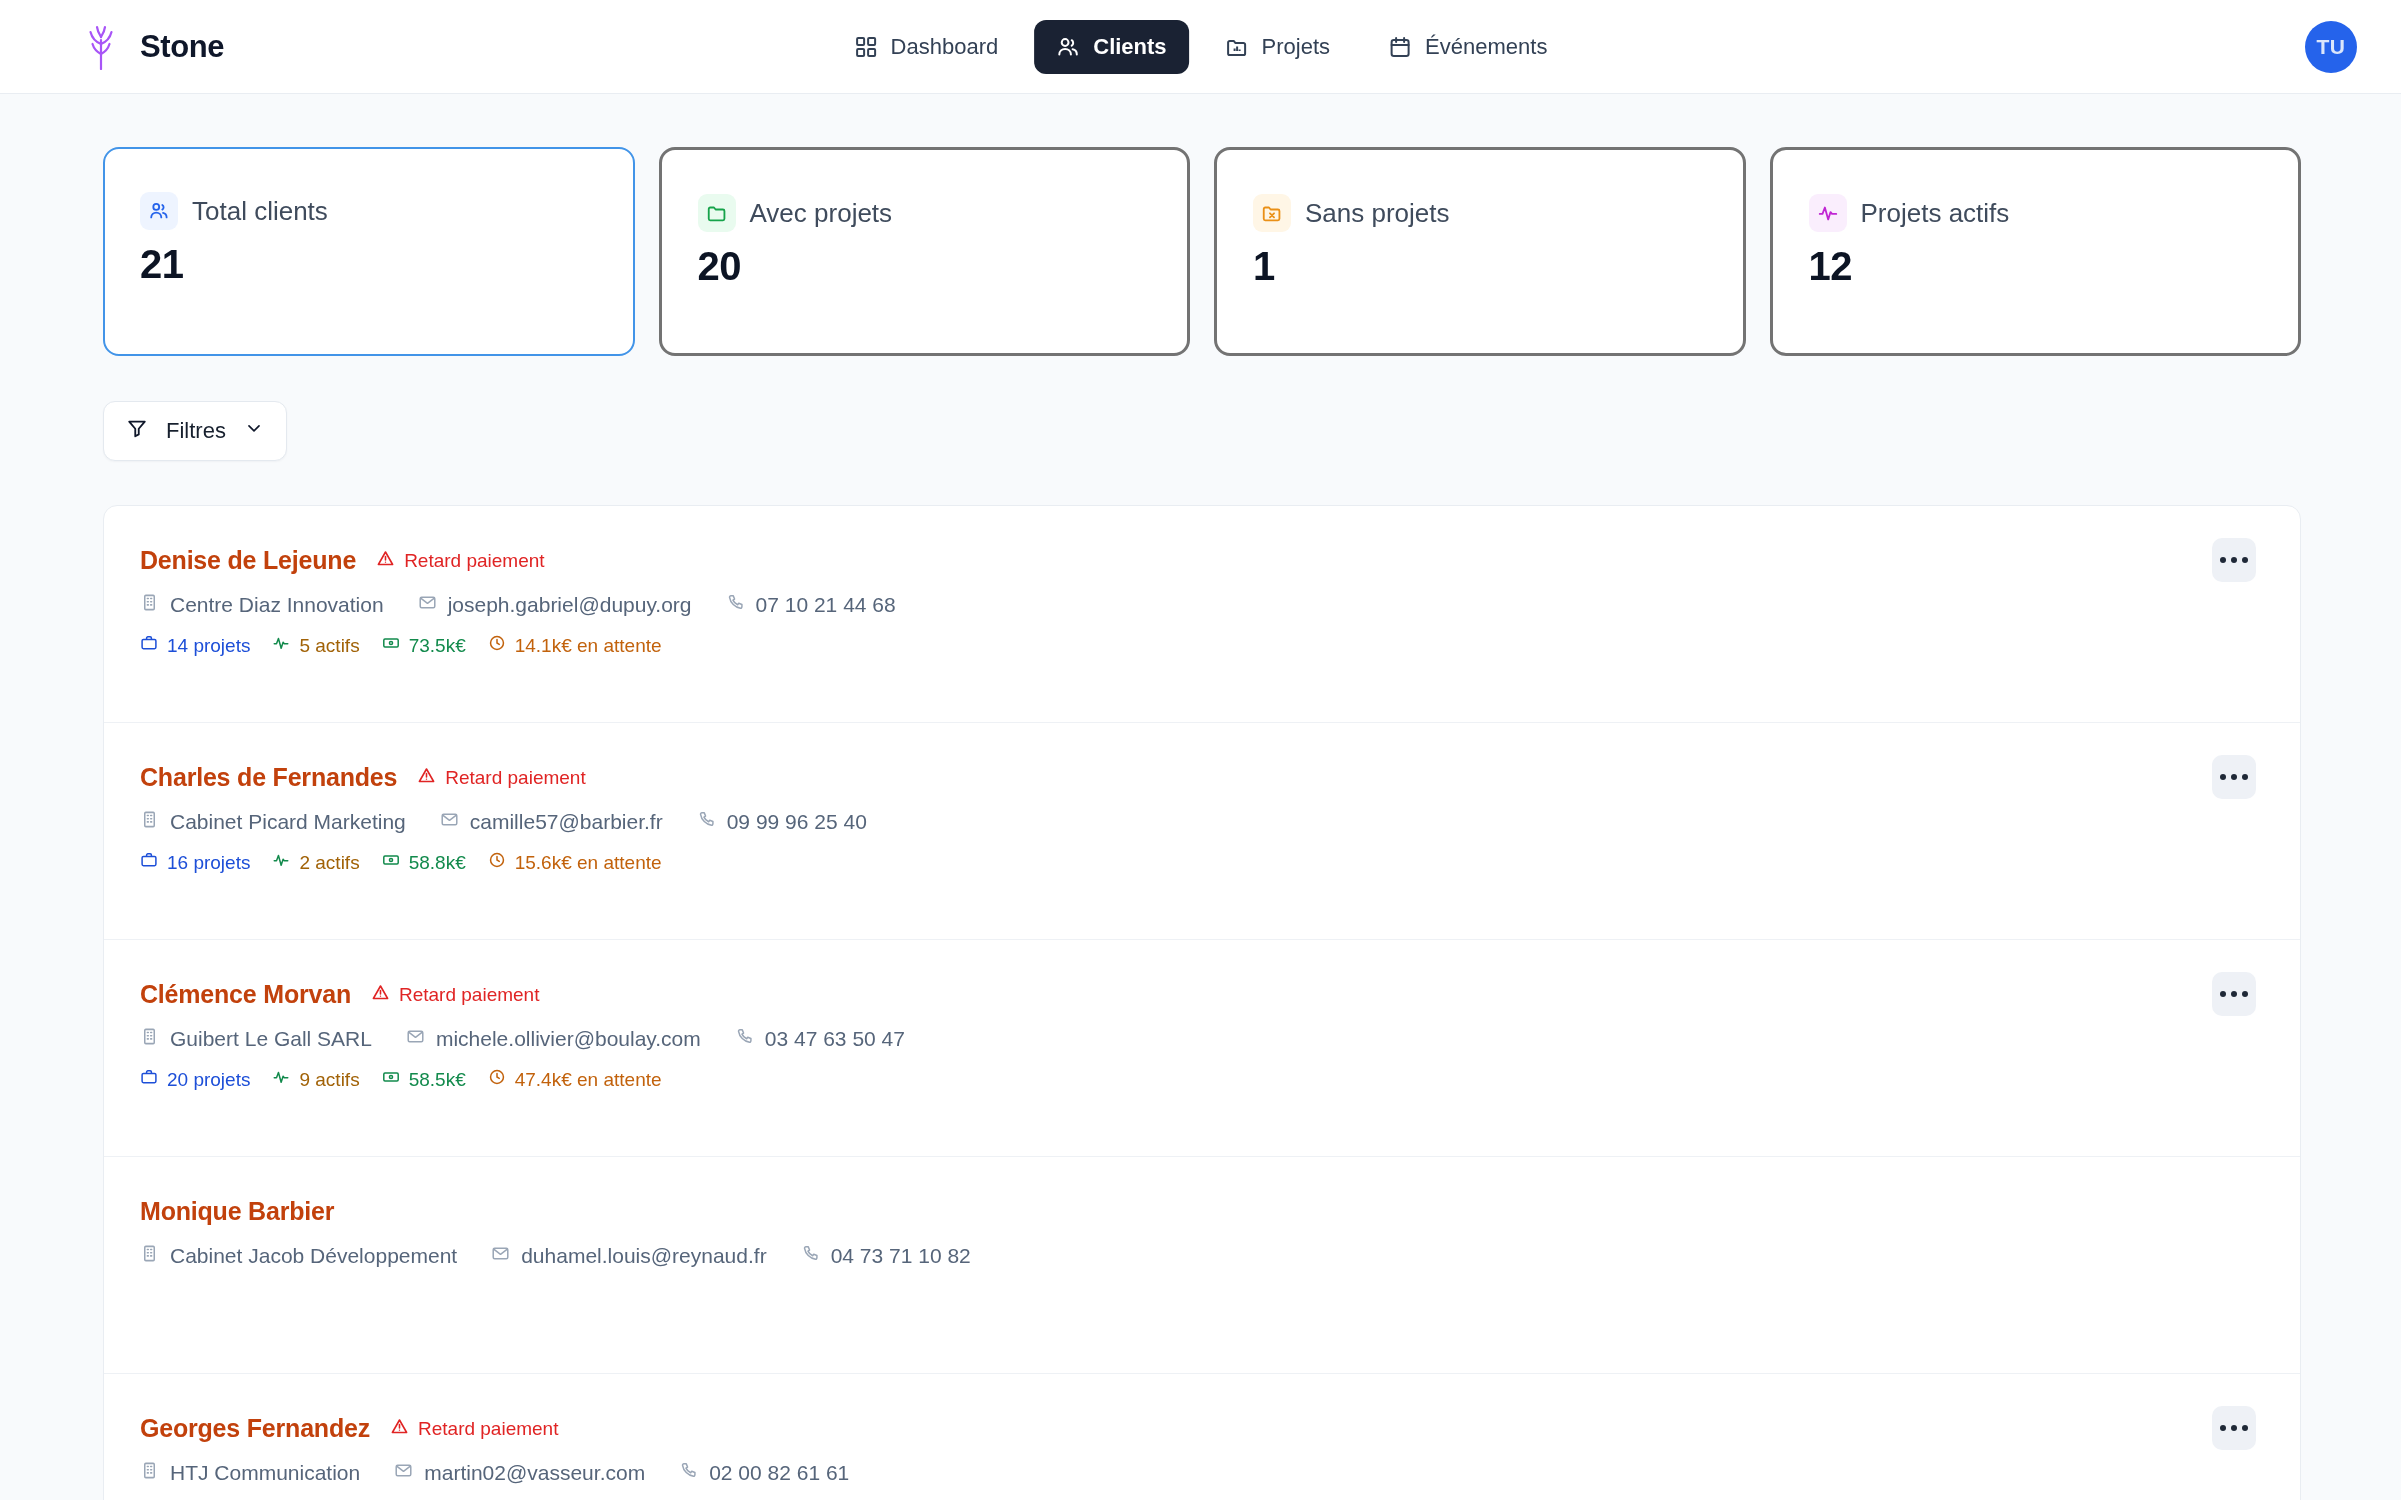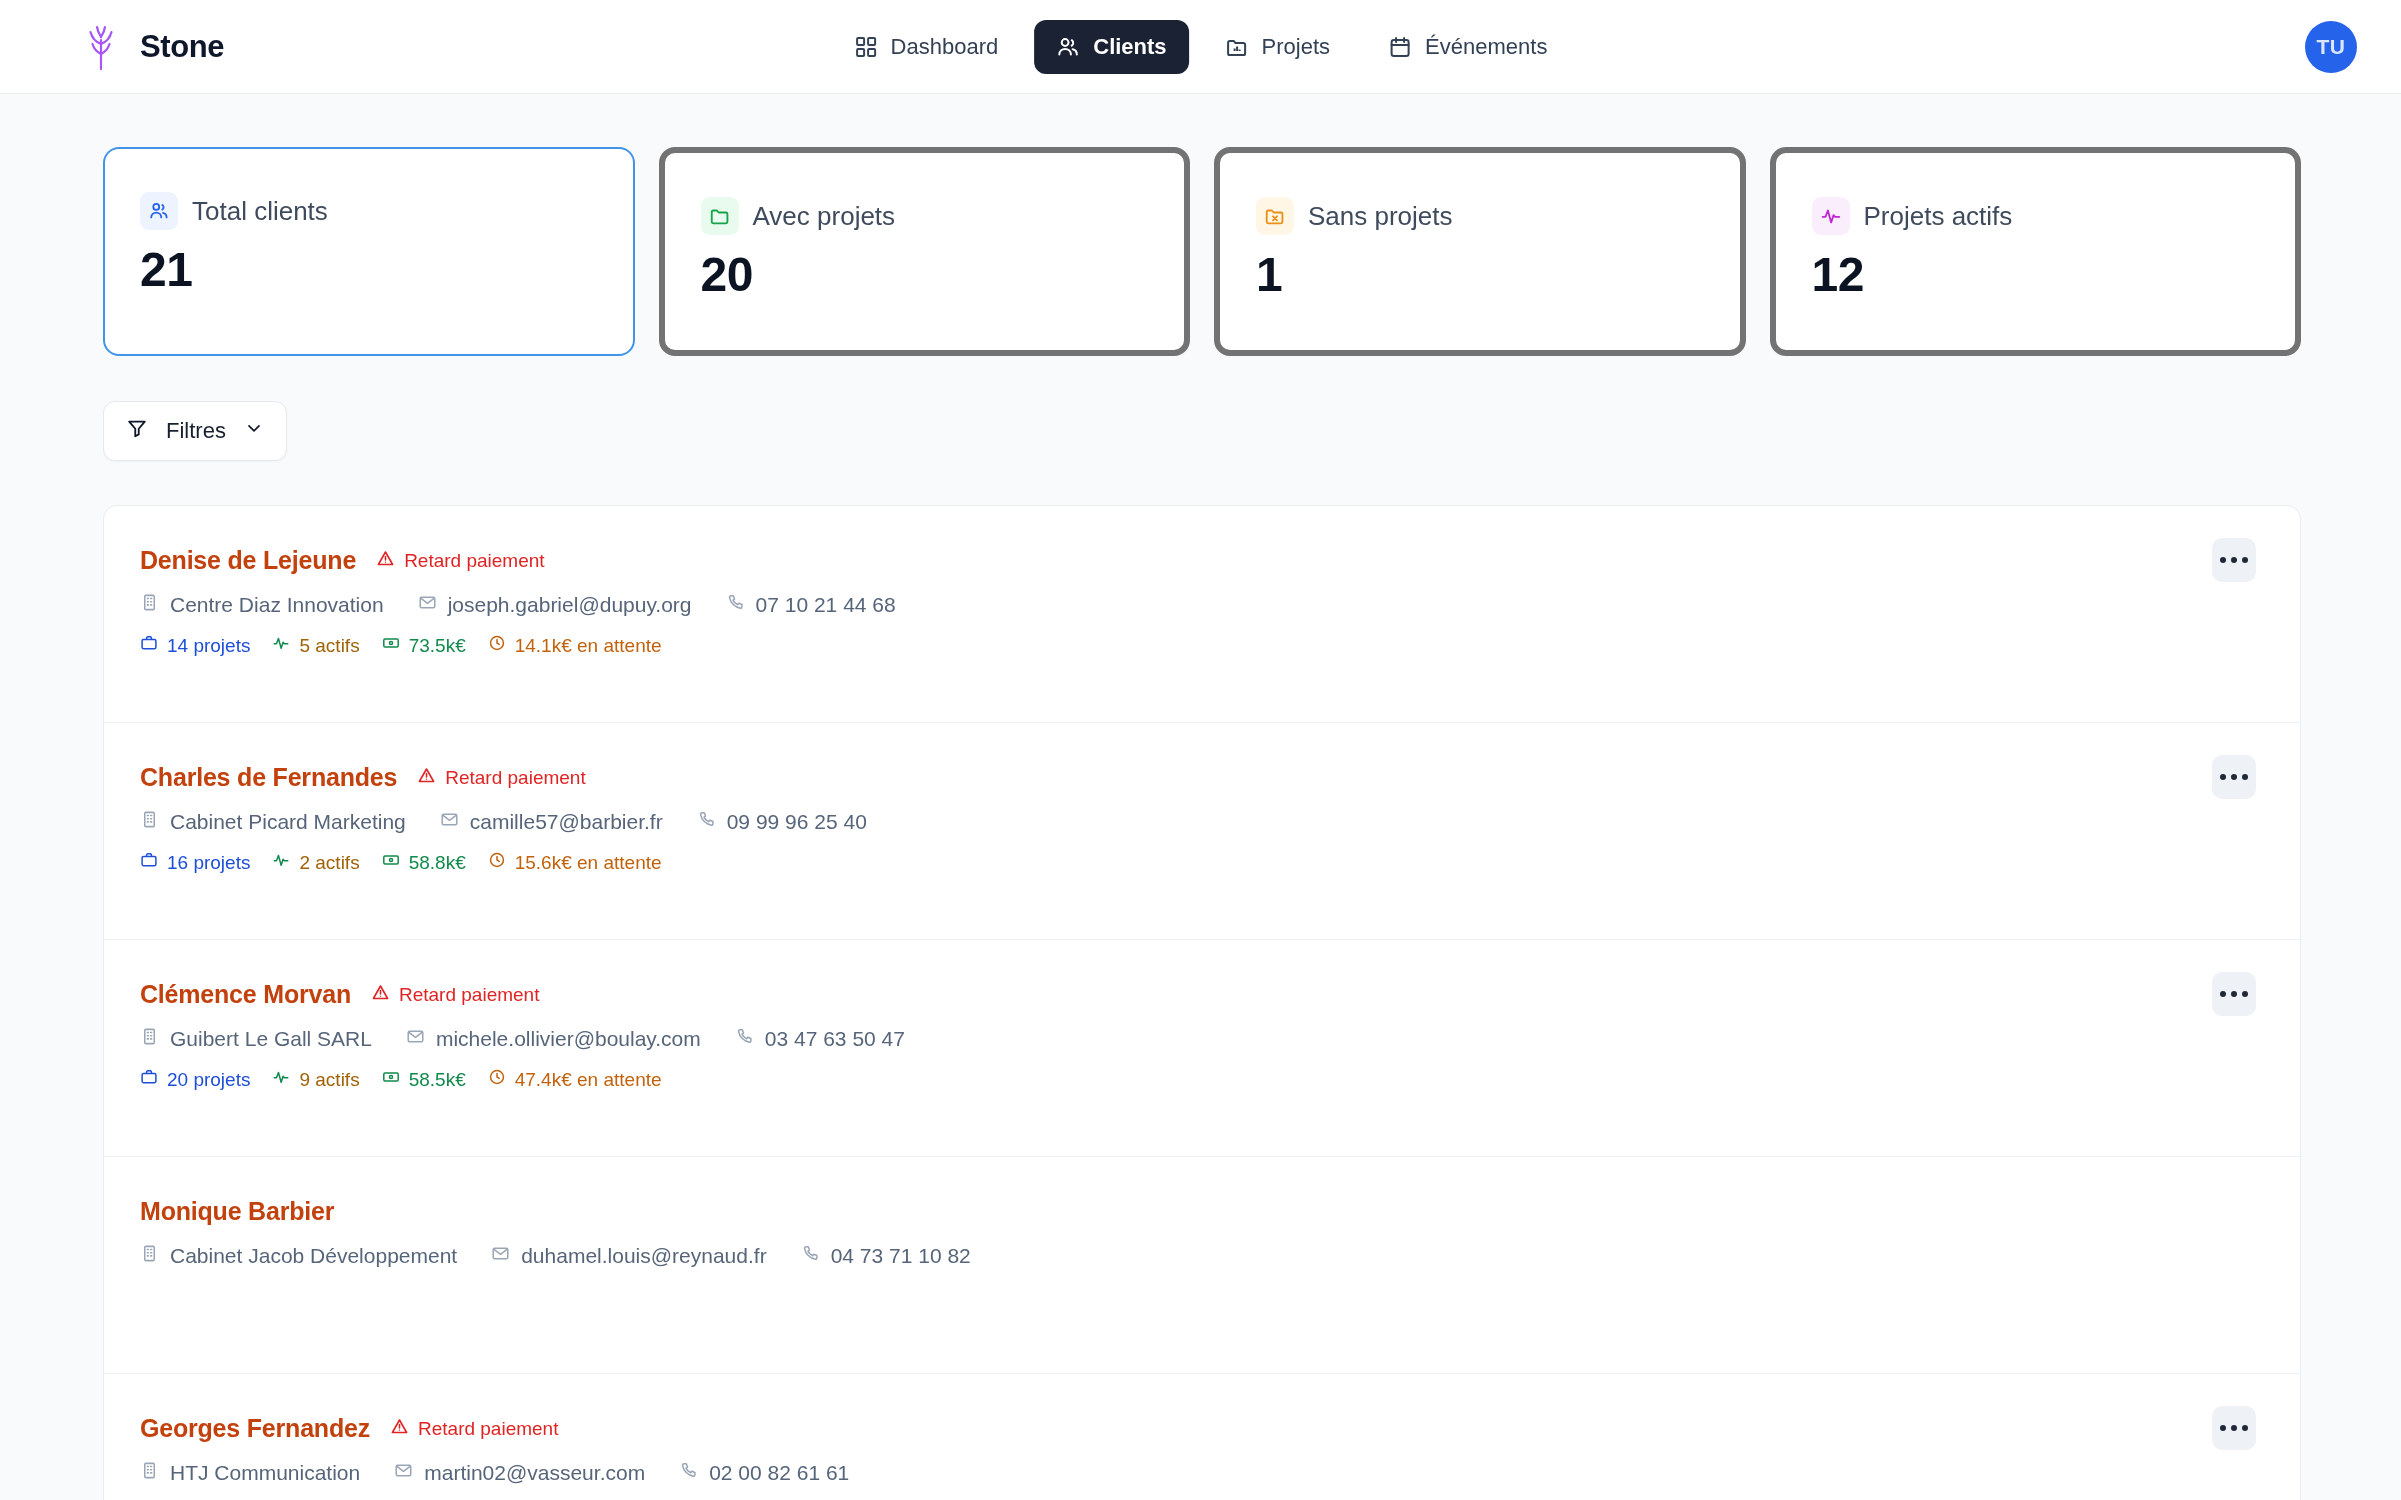--- a/index.html
+++ b/index.html
@@ -77,21 +77,21 @@
   .page { padding: 53px 100px 0 103px; }
 
   
   .stats {
     display: grid;
     grid-template-columns: repeat(4, 1fr);
     gap: 24px;
   }
   .statcard {
     background: #ffffff;
-    border: 6px solid #737373;
+    border: 3px solid #737373;
     border-radius: 16px;
     height: 209px;
     padding: 44px 44px 0 36px;
     cursor: pointer;
   }
   .statcard.selected {
     border: 2px solid #4294e8;
     padding: 43px 35px 0 35px;
   }
   .stat-head { display: flex; align-items: center; gap: 14px; }
@@ -101,21 +101,21 @@
     display: flex; align-items: center; justify-content: center;
     flex: 0 0 auto;
   }
   .ico-blue   { background: #eef4ff; }
   .ico-green  { background: #e9fbef; }
   .ico-amber  { background: #fff6e6; }
   .ico-purple { background: #faeefd; }
   .stat-label { font-size: 26px; color: #3f4b5c; }
   .stat-value {
     margin-top: 12px;
-    font-size: 48px;
+    font-size: 40px;
     font-weight: 700;
     color: #0c1424;
     letter-spacing: -0.5px;
   }
 
   
   .filterbar { margin-top: 45px; }
   .filter-btn {
     display: inline-flex;
     align-items: center;

